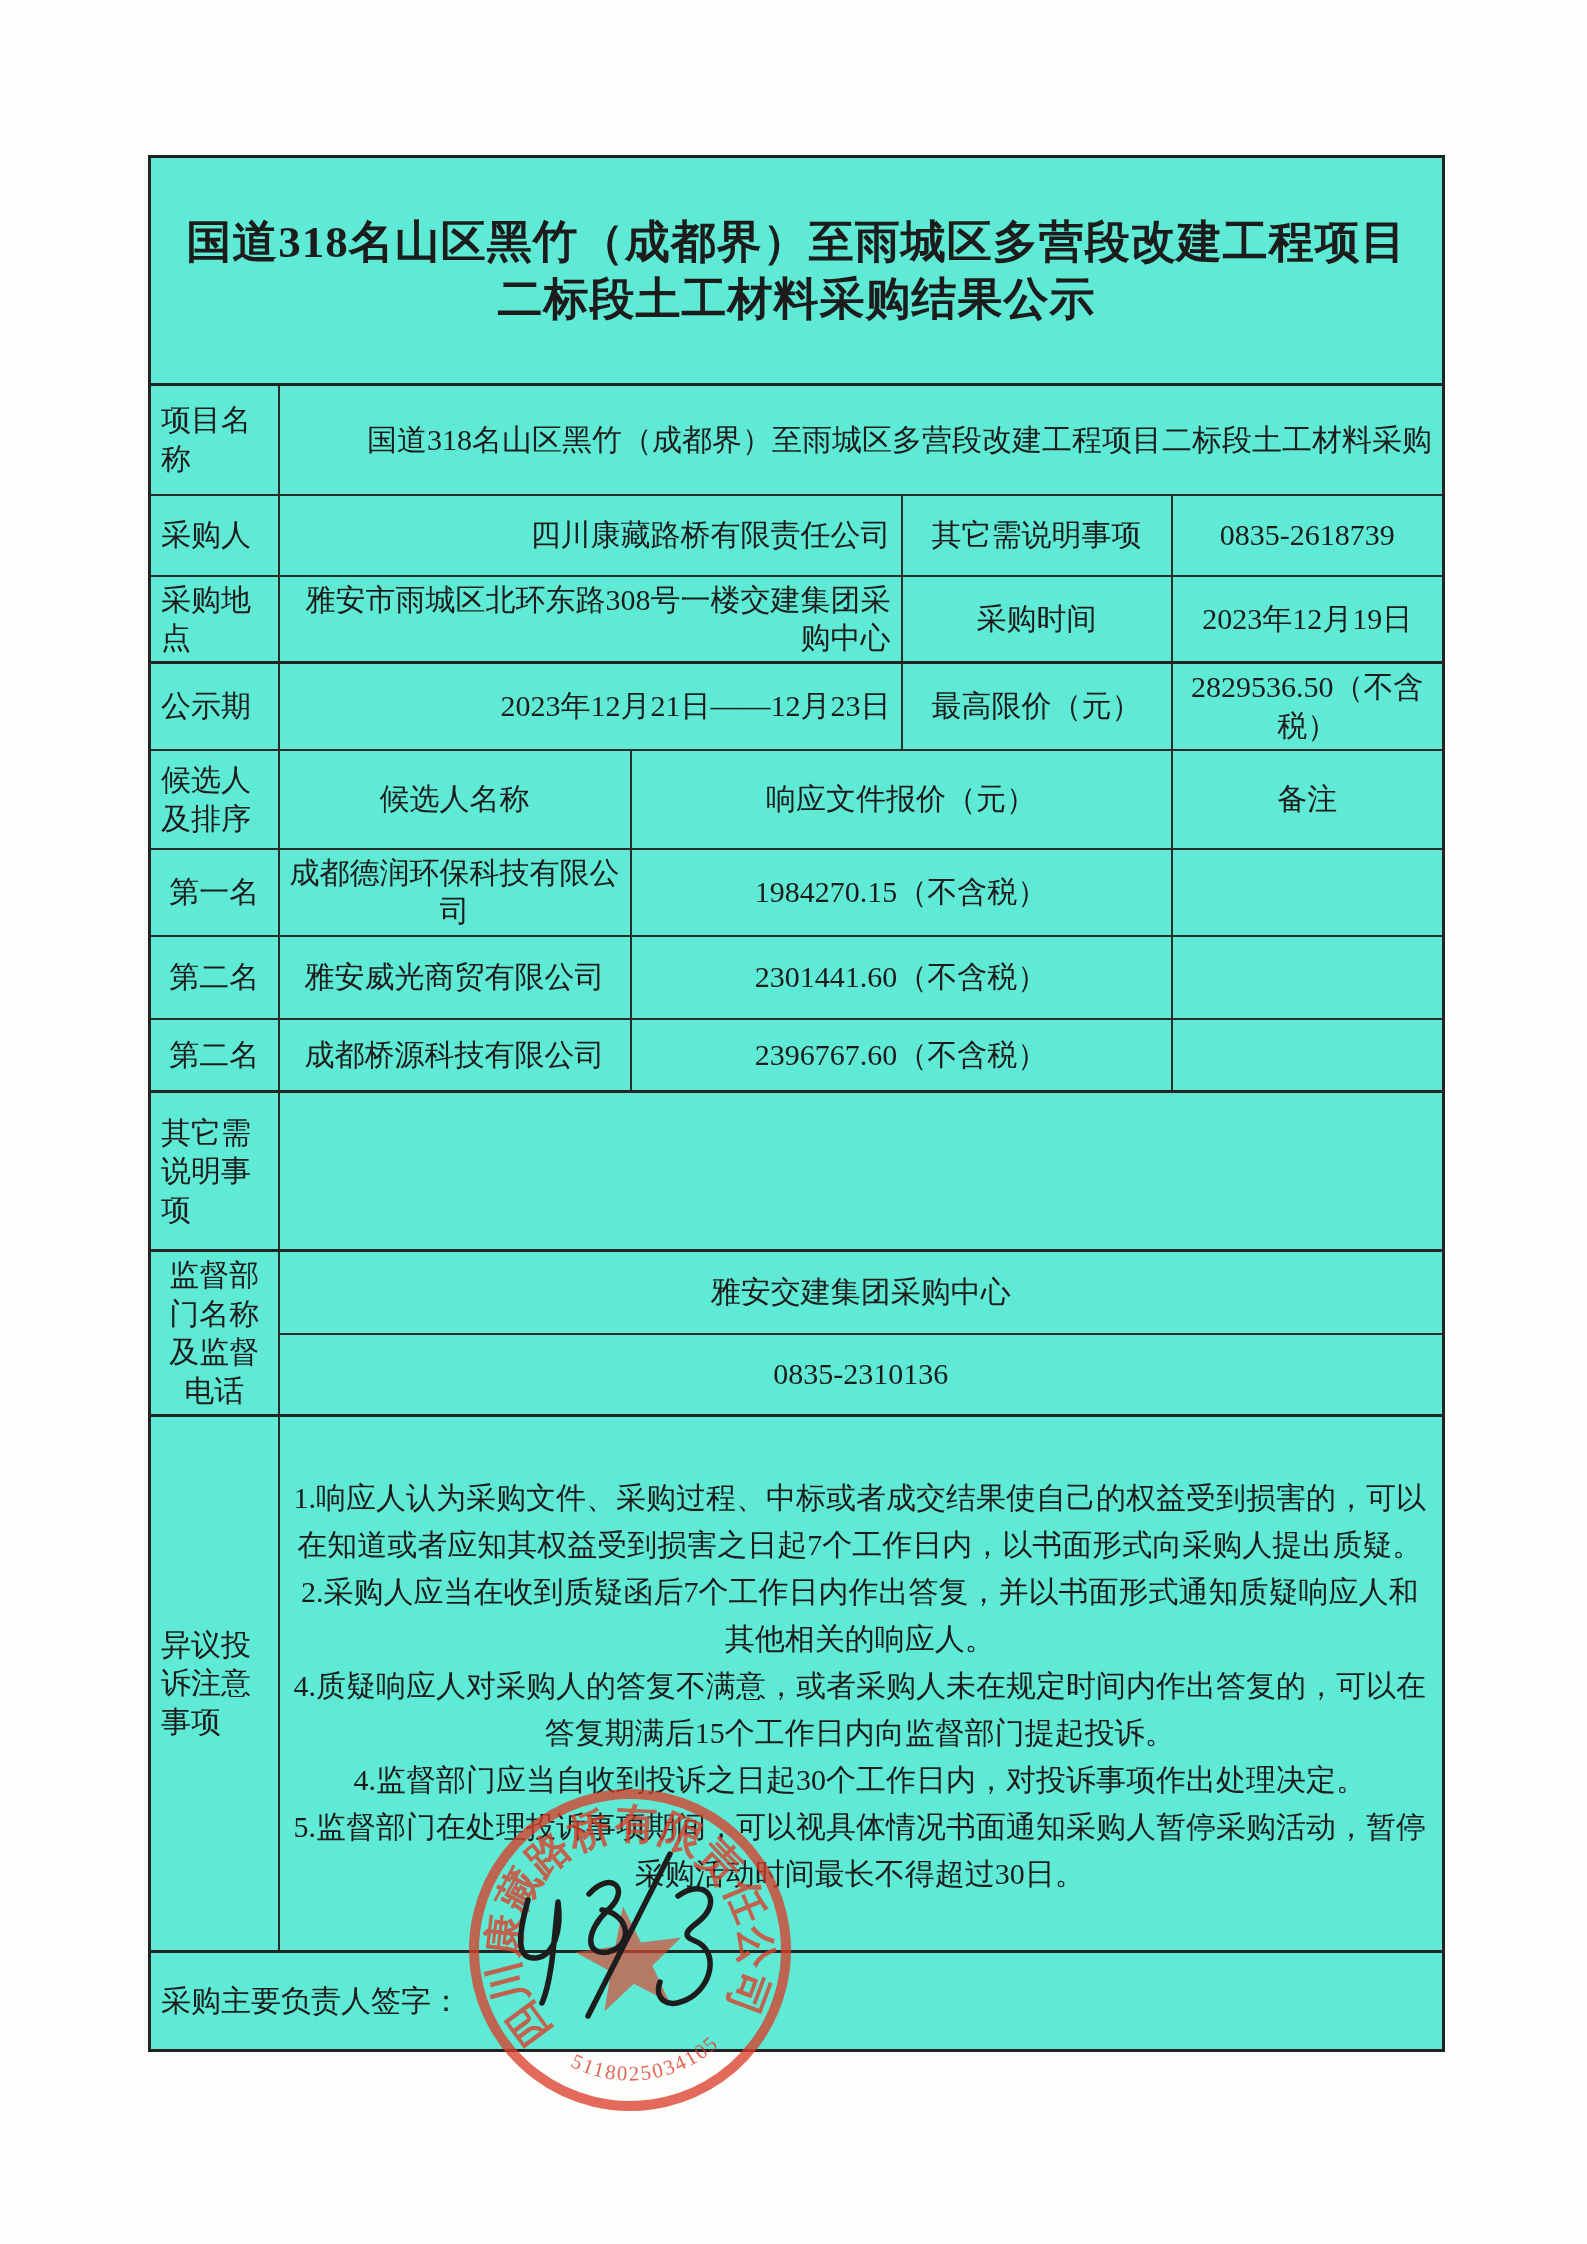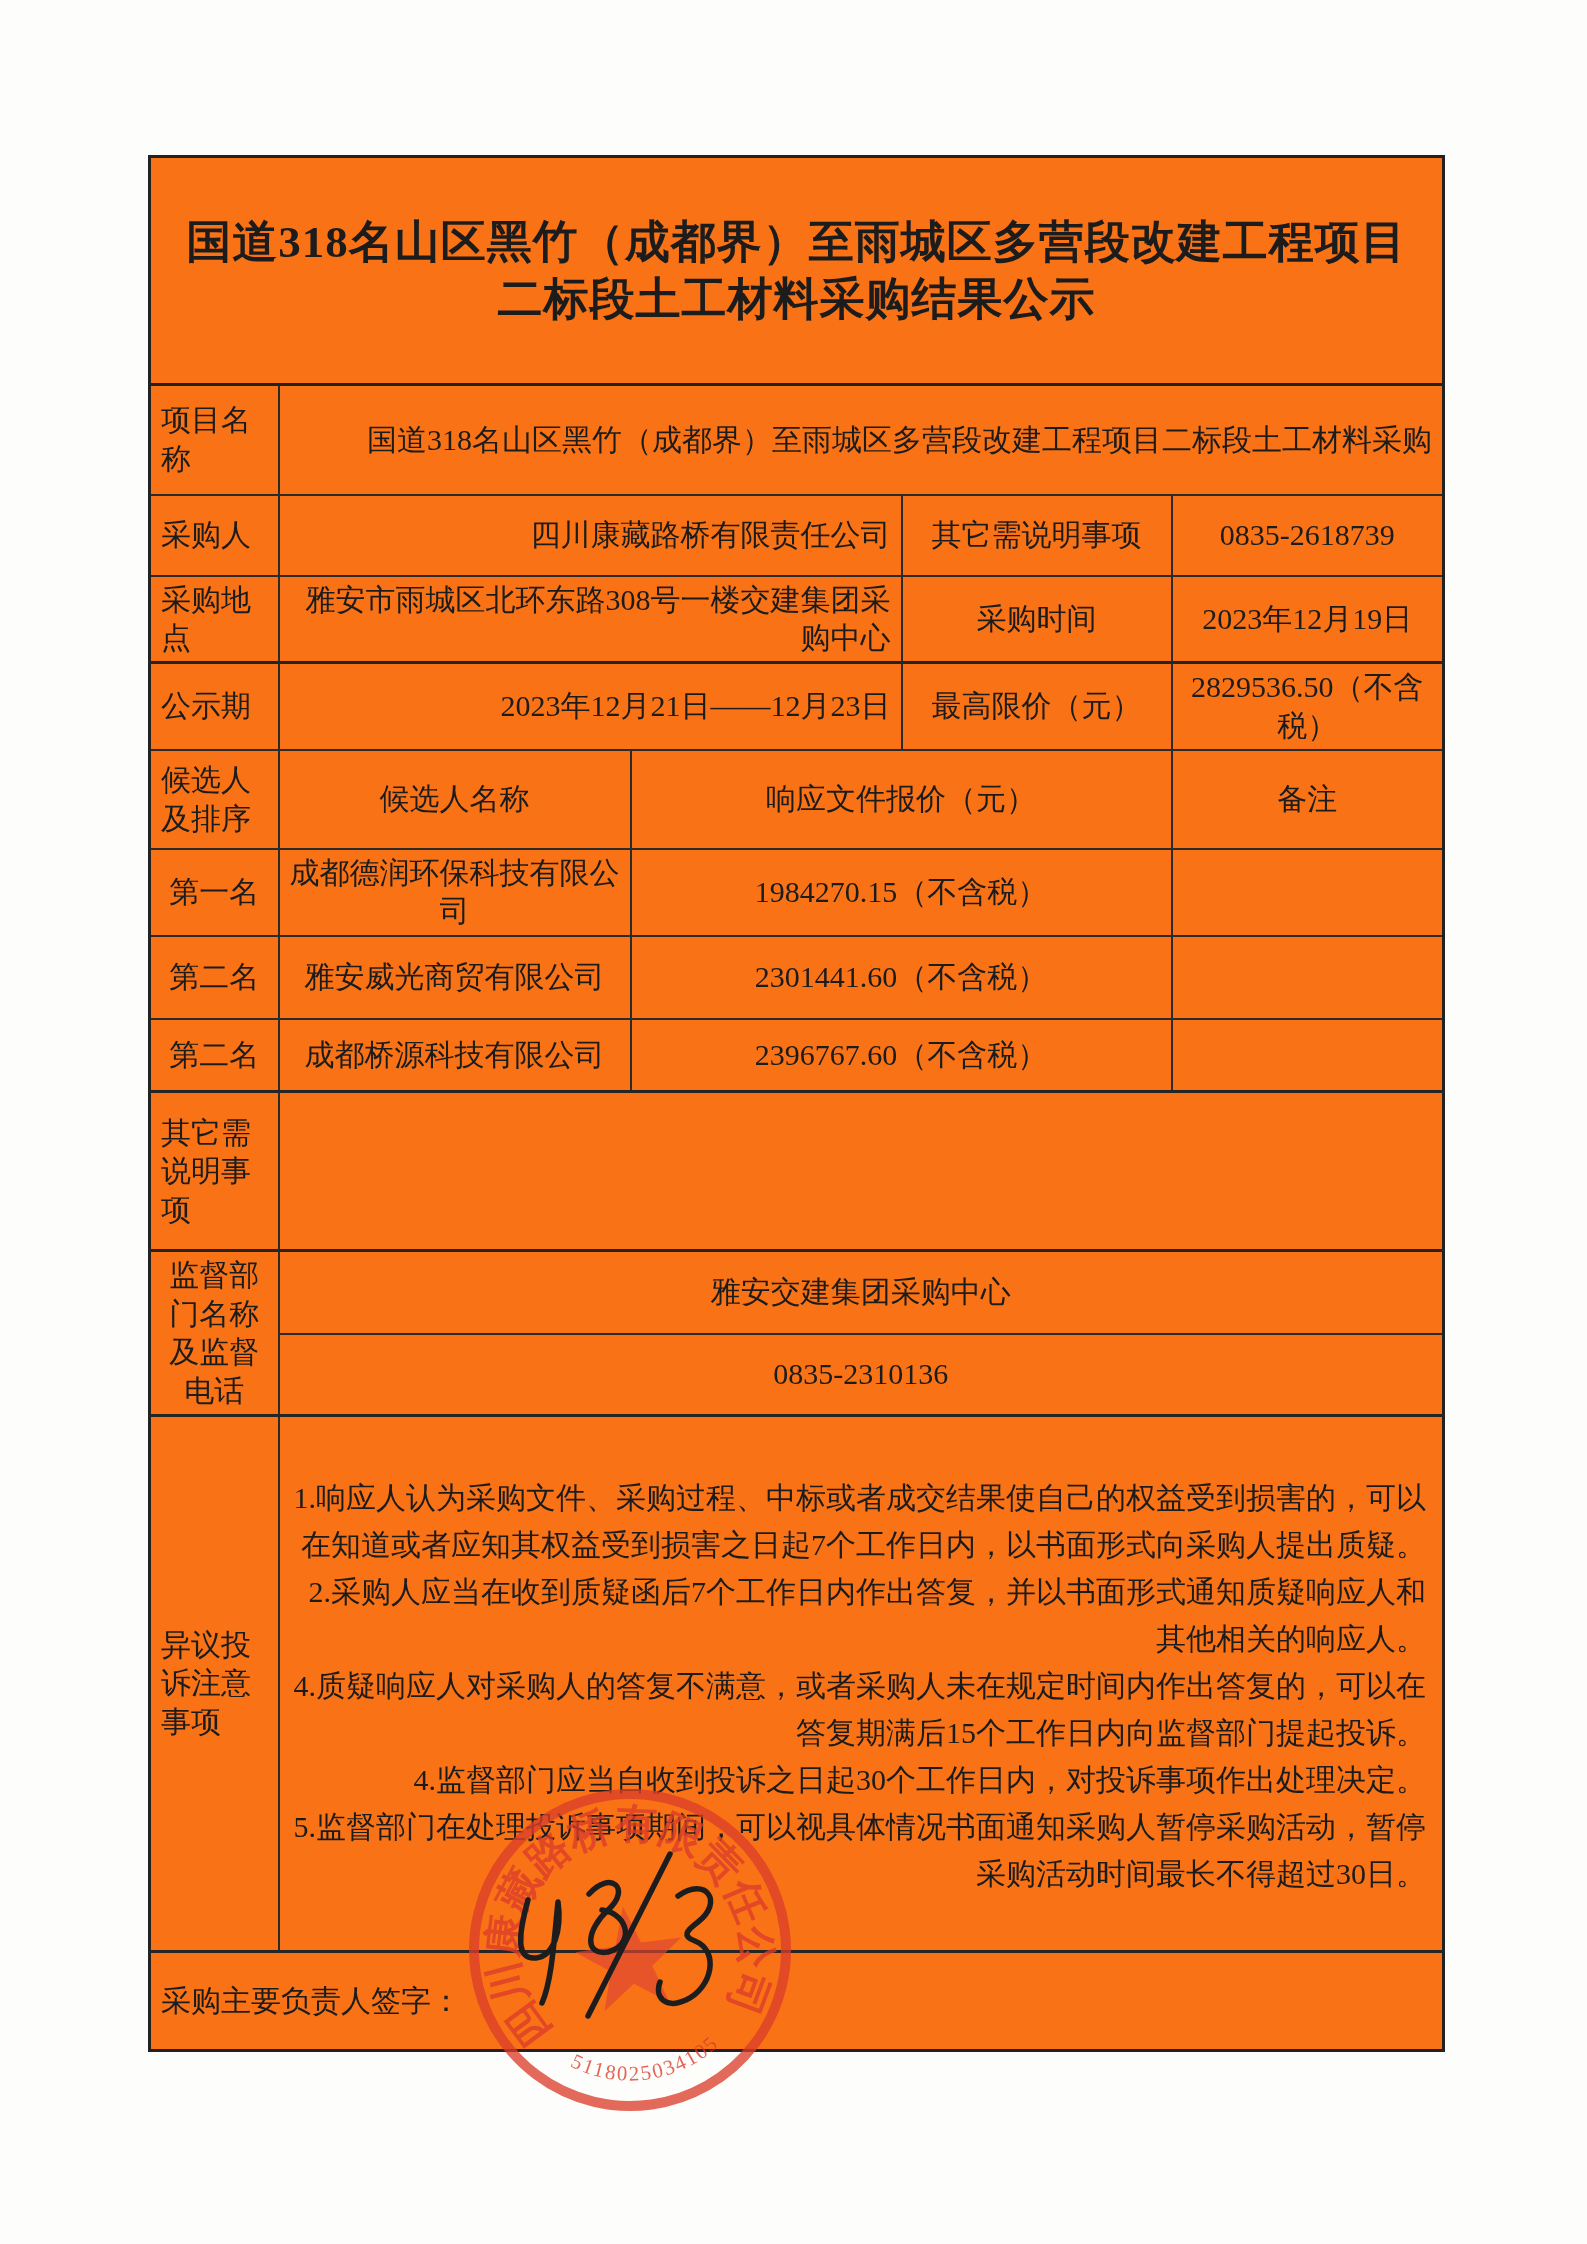--- a/index.html
+++ b/index.html
@@ -10,21 +10,21 @@
     background:#fdfdfc;
     overflow:hidden;
     font-family:"Liberation Serif","DejaVu Serif",serif;
     color:#1c1c1c;
   }
   table.doc-table {
     position:absolute; left:148px; top:155px;
     width:1294px;
     border-collapse:collapse;
     table-layout:fixed;
-    background:#f97316;
+    background:#5eead4;
   }
   table.doc-table td {
     border:2px solid #2b2b2b;
     vertical-align:middle;
     font-size:30px;
     line-height:1.28;
     padding:4px 10px;
     overflow:hidden;
   }
   table.doc-table { border:3px solid #222; }
@@ -55,21 +55,21 @@
     line-height:57px;
     letter-spacing:1px;
     white-space:nowrap;
   }
   td.lbl { text-align:left; padding-left:10px; padding-right:6px; }
   td.lbl-c { text-align:center; padding-left:4px; padding-right:4px; }
   td.val { text-align:right; padding-left:14px; }
   td.c { text-align:center; }
   td.price-cell { text-align:center; font-size:29px; }
   .objection-box { padding:10px 6px 6px 4px; }
-  .objection-item { font-size:30px; line-height:47px; text-align:right; }
+  .objection-item { font-size:30px; line-height:47px; text-align:center; }
   td.sig-cell { text-align:left; padding-left:14px; font-size:31px; vertical-align:middle; }
 
   .stamp-svg { position:absolute; left:462px; top:1782px; width:336px; height:336px; pointer-events:none; }
   .sign-svg  { position:absolute; left:492px; top:1848px; width:250px; height:180px; pointer-events:none; }
 </style>
 </head>
 <body>
 
 <div class="page">
 

